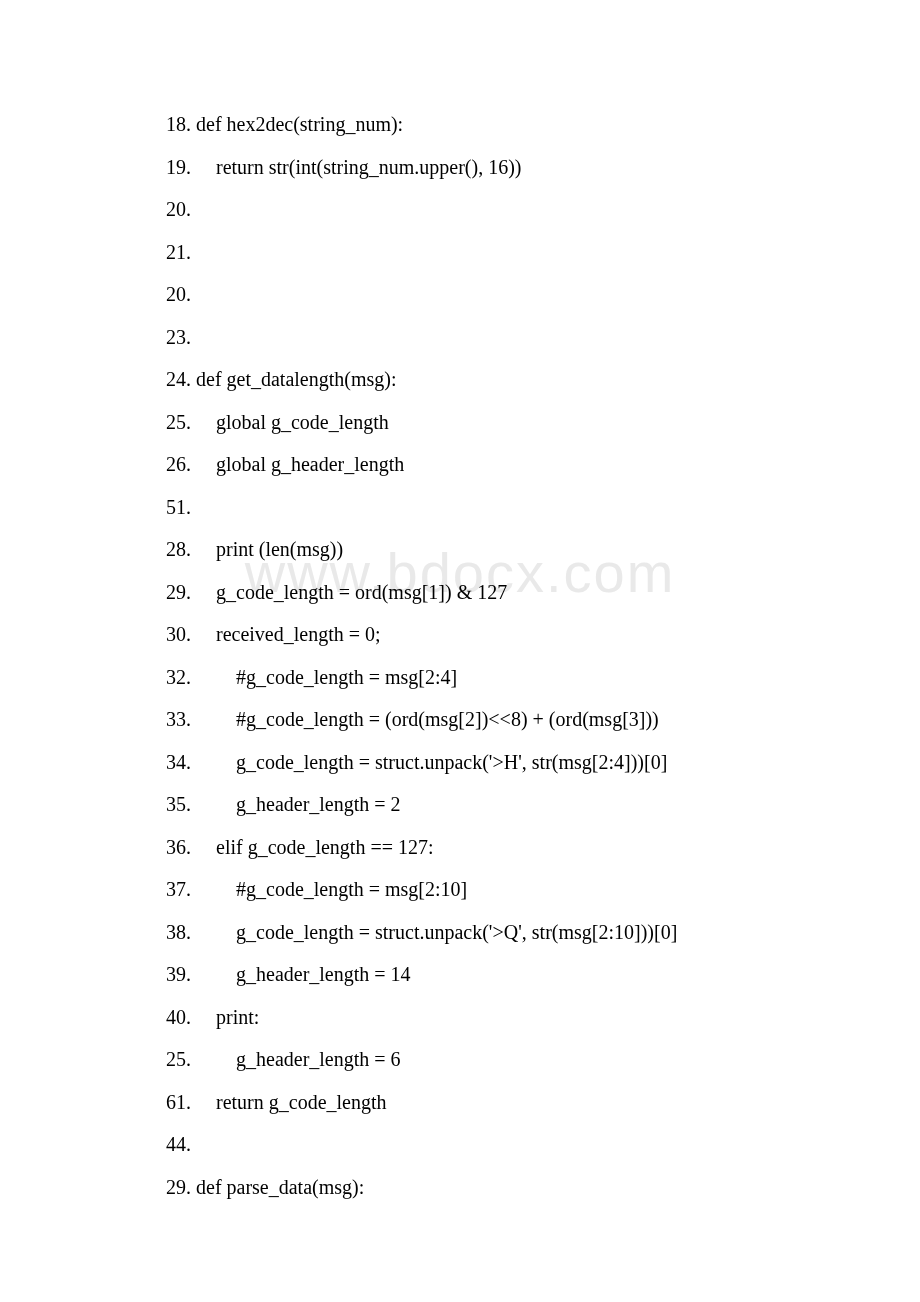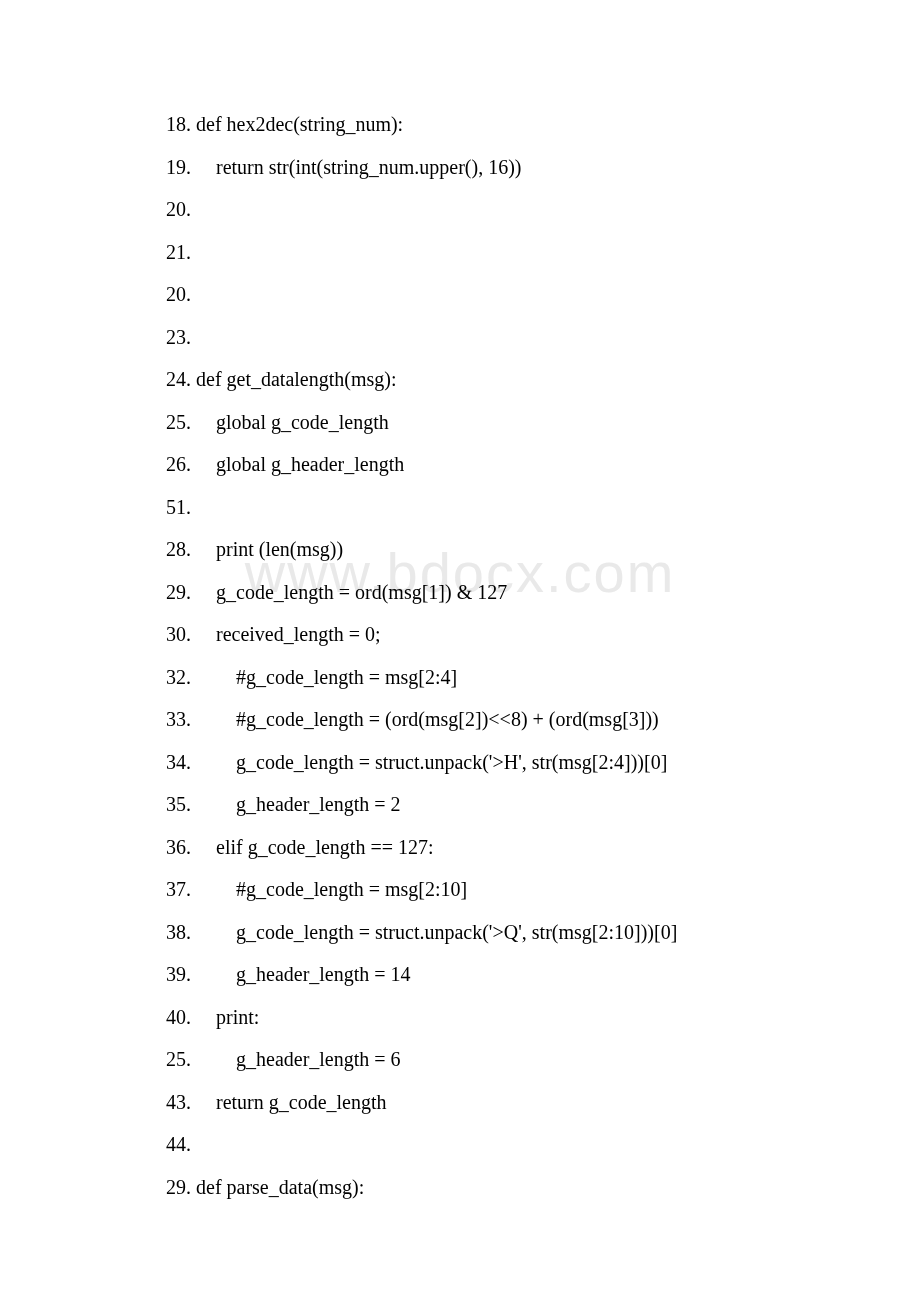--- a/index.html
+++ b/index.html
@@ -67,19 +67,19 @@
     <div class="code-line"><span class="line-num">32.</span><span class="code-text">         #g_code_length = msg[2:4]  </span></div>
     <div class="code-line"><span class="line-num">33.</span><span class="code-text">         #g_code_length = (ord(msg[2])&lt;&lt;8) + (ord(msg[3]))  </span></div>
     <div class="code-line"><span class="line-num">34.</span><span class="code-text">         g_code_length = struct.unpack('&gt;H', str(msg[2:4]))[0]  </span></div>
     <div class="code-line"><span class="line-num">35.</span><span class="code-text">         g_header_length = 2  </span></div>
     <div class="code-line"><span class="line-num">36.</span><span class="code-text">     elif g_code_length == 127:  </span></div>
     <div class="code-line"><span class="line-num">37.</span><span class="code-text">         #g_code_length = msg[2:10]  </span></div>
     <div class="code-line"><span class="line-num">38.</span><span class="code-text">         g_code_length = struct.unpack('&gt;Q', str(msg[2:10]))[0]  </span></div>
     <div class="code-line"><span class="line-num">39.</span><span class="code-text">         g_header_length = 14  </span></div>
     <div class="code-line"><span class="line-num">40.</span><span class="code-text">     print:  </span></div>
     <div class="code-line"><span class="line-num">25.</span><span class="code-text">         g_header_length = 6  </span></div>
-    <div class="code-line"><span class="line-num">43.</span><span class="code-text">     return g_code_length  </span></div>
+    <div class="code-line"><span class="line-num">61.</span><span class="code-text">     return g_code_length  </span></div>
     <div class="code-line"><span class="line-num">44.</span><span class="code-text">           </span></div>
     <div class="code-line"><span class="line-num">29.</span><span class="code-text"> def parse_data(msg):  </span></div>
     <div class="code-line"></div>
 
   </div>
 </div>
 
 </body></html>

